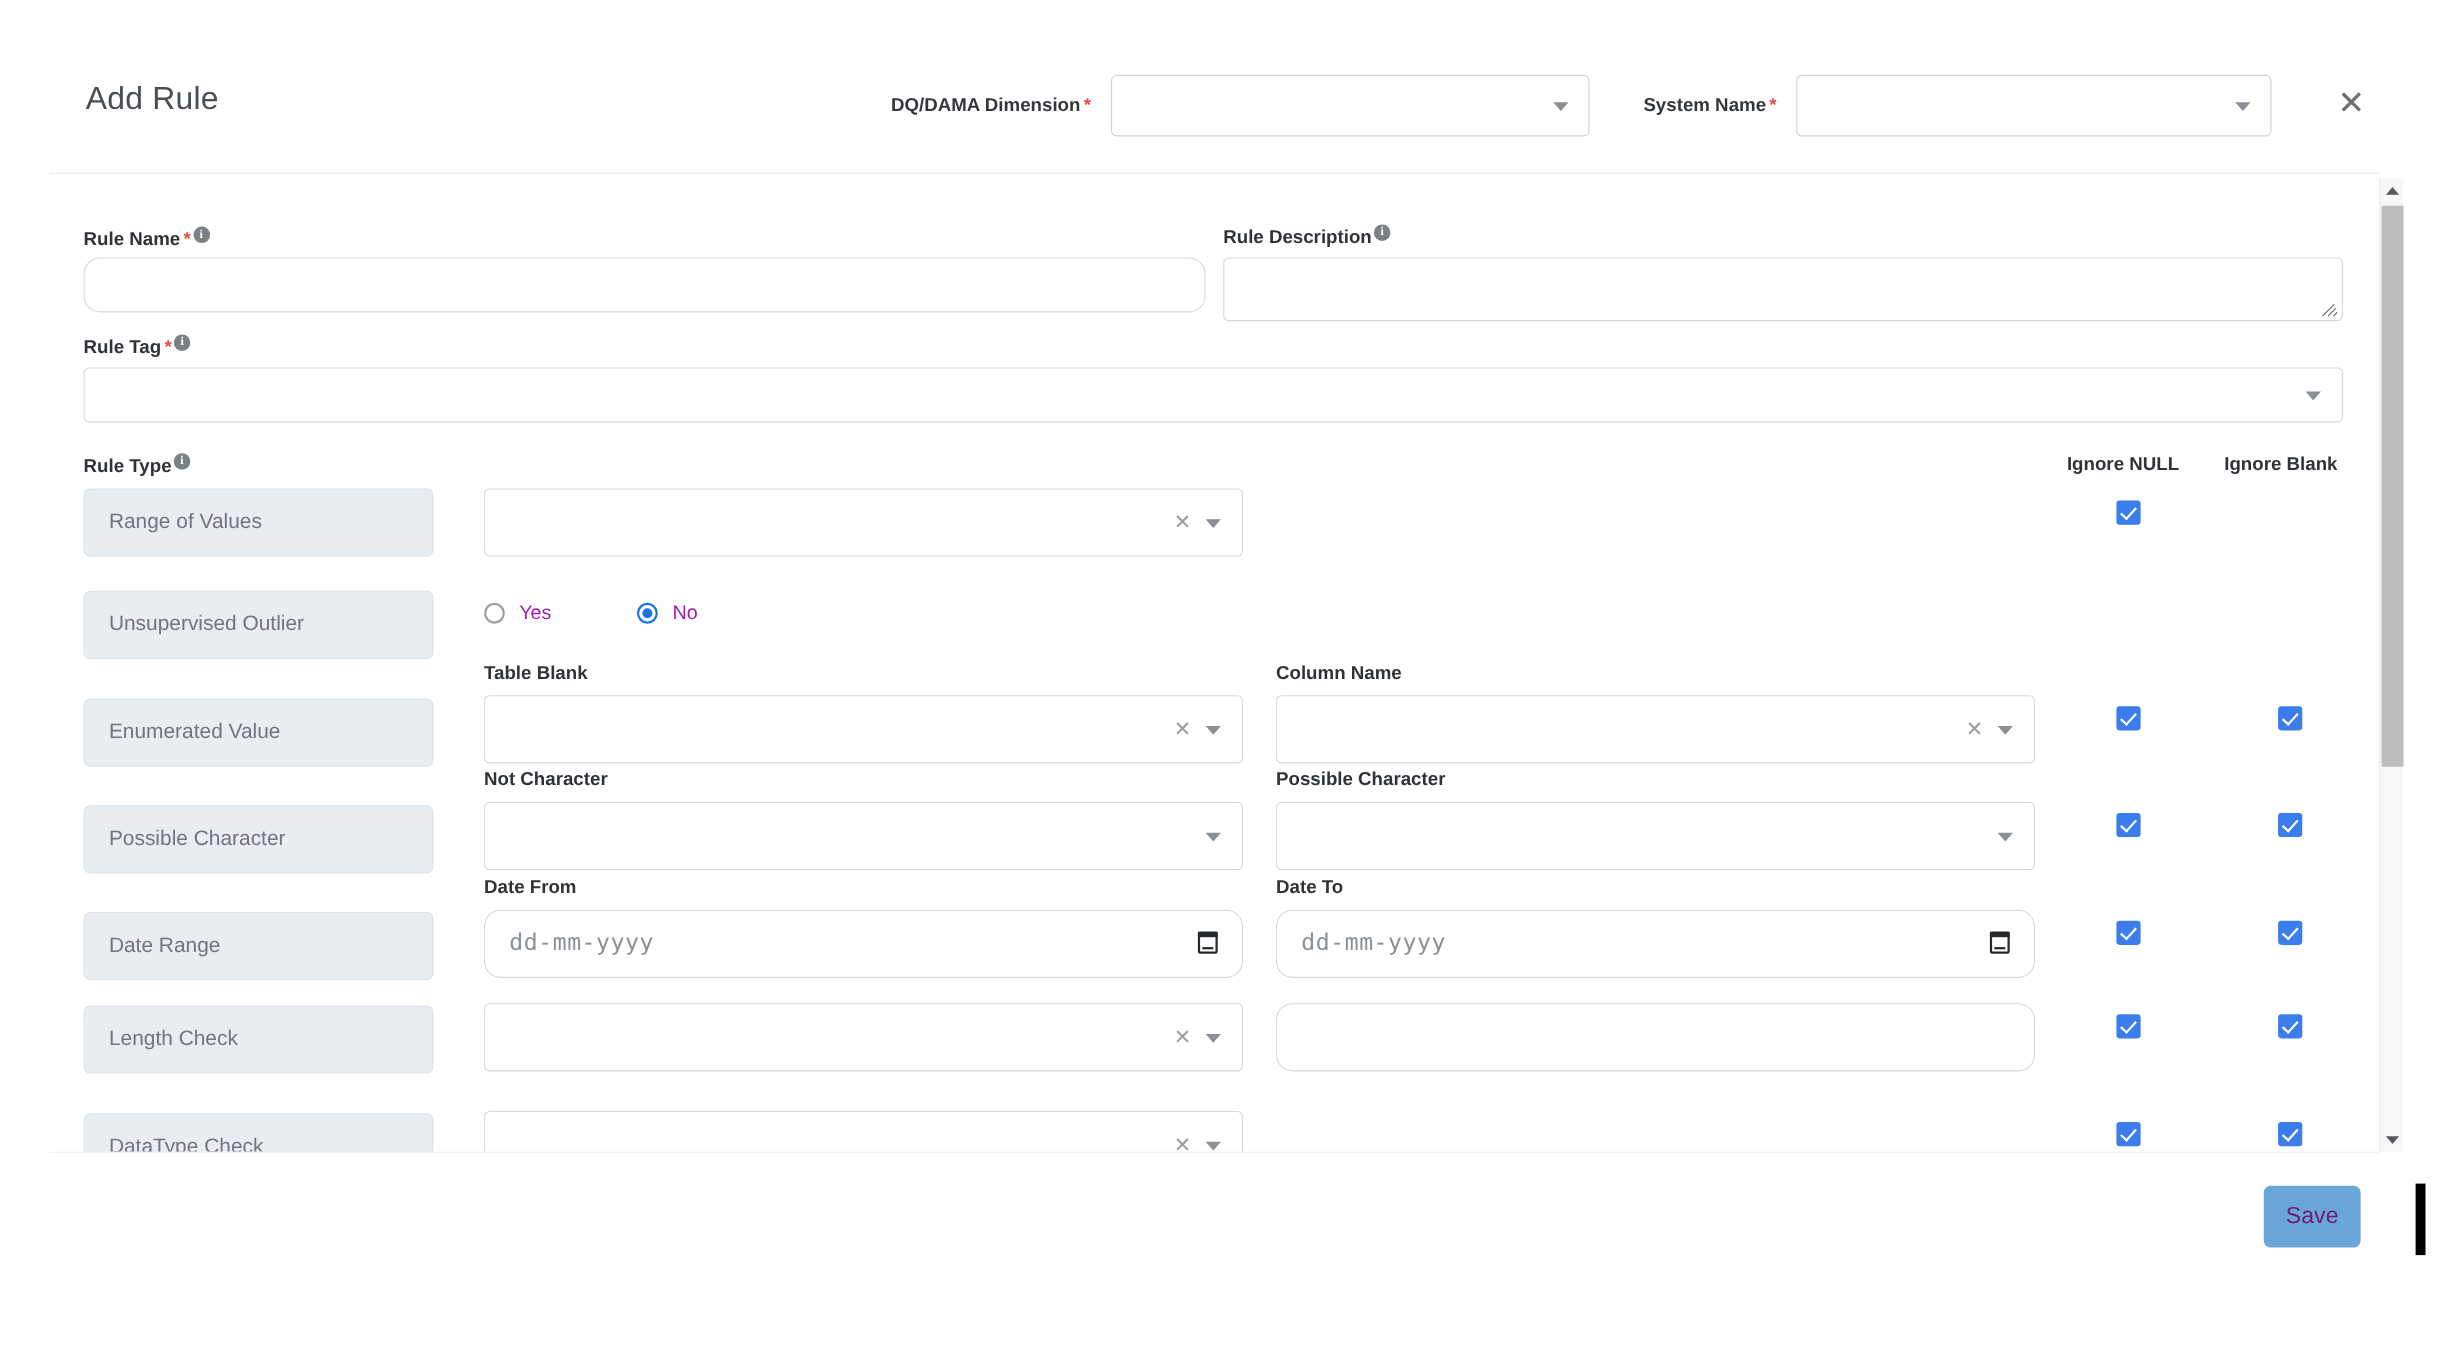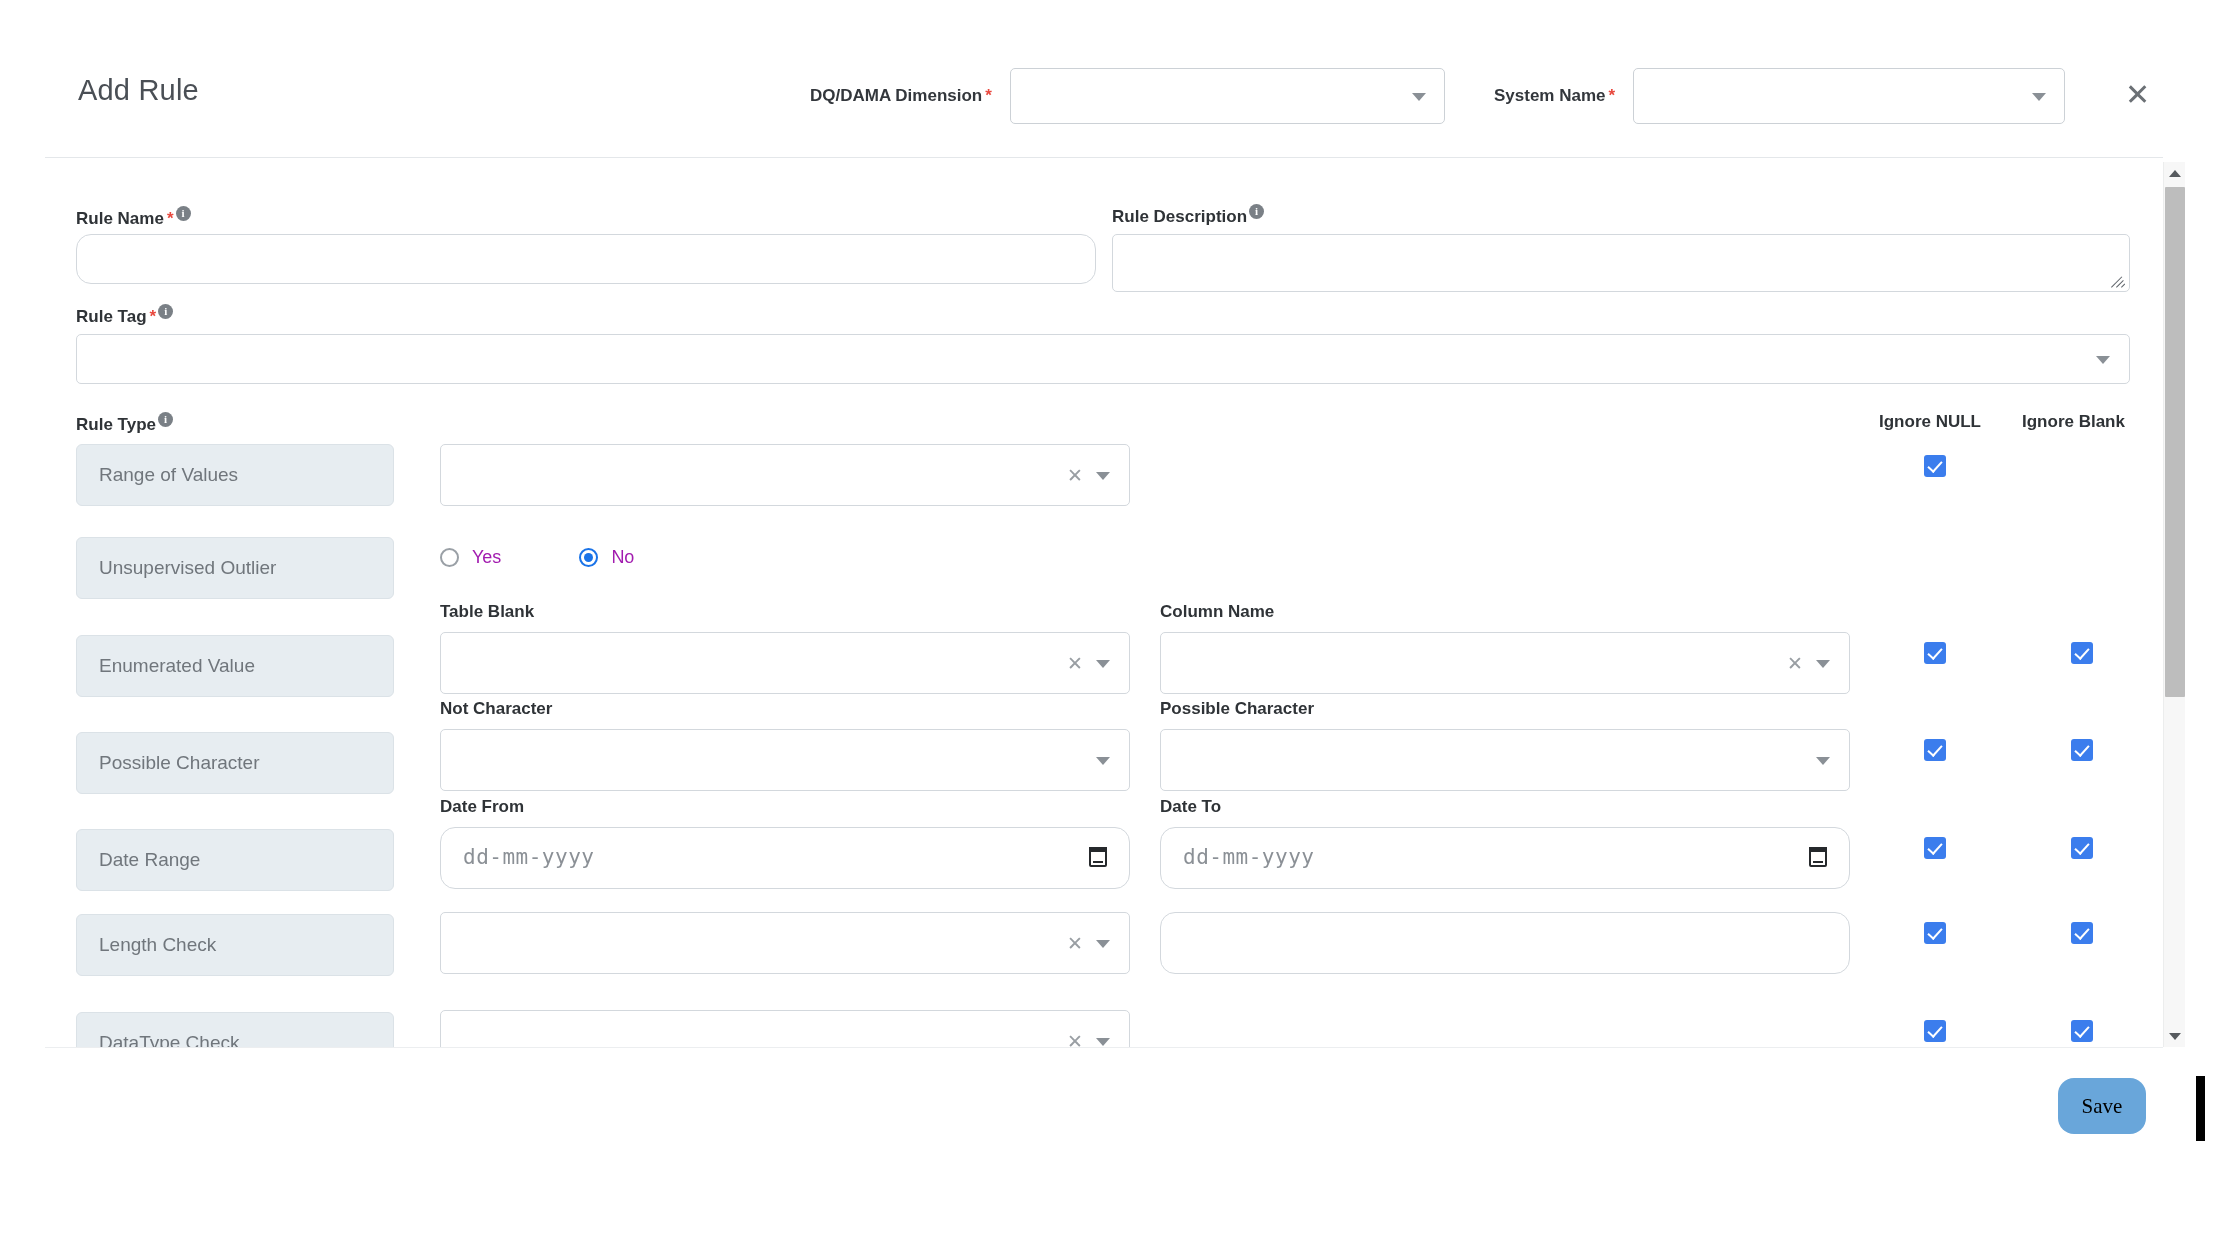--- a/index.html
+++ b/index.html
@@ -179,22 +179,22 @@
     background: #bdbdbd; border-radius: 1px;
   }
 
   
   .footer-line {
     position: absolute; left: 45px; top: 1047px; width: 2118px; height: 1px;
     background: #eceef0;
   }
   .save-btn {
     position: absolute; left: 2058px; top: 1078px; width: 88px; height: 56px;
-    background: #69a6da; border: none; border-radius: 16px;
-    color: #000000; font-size: 21px; font-family: Liberation Serif, serif;
+    background: #69a6da; border: none; border-radius: 6px;
+    color: #701a75; font-size: 21px; font-family: Liberation Sans, sans-serif;
     cursor: pointer; display: flex; align-items: center; justify-content: center;
   }
   .text-cursor {
     position: absolute; left: 2196px; top: 1076px; width: 9px; height: 65px;
     background: #000;
   }
 </style>
 </head>
 <body>
 

